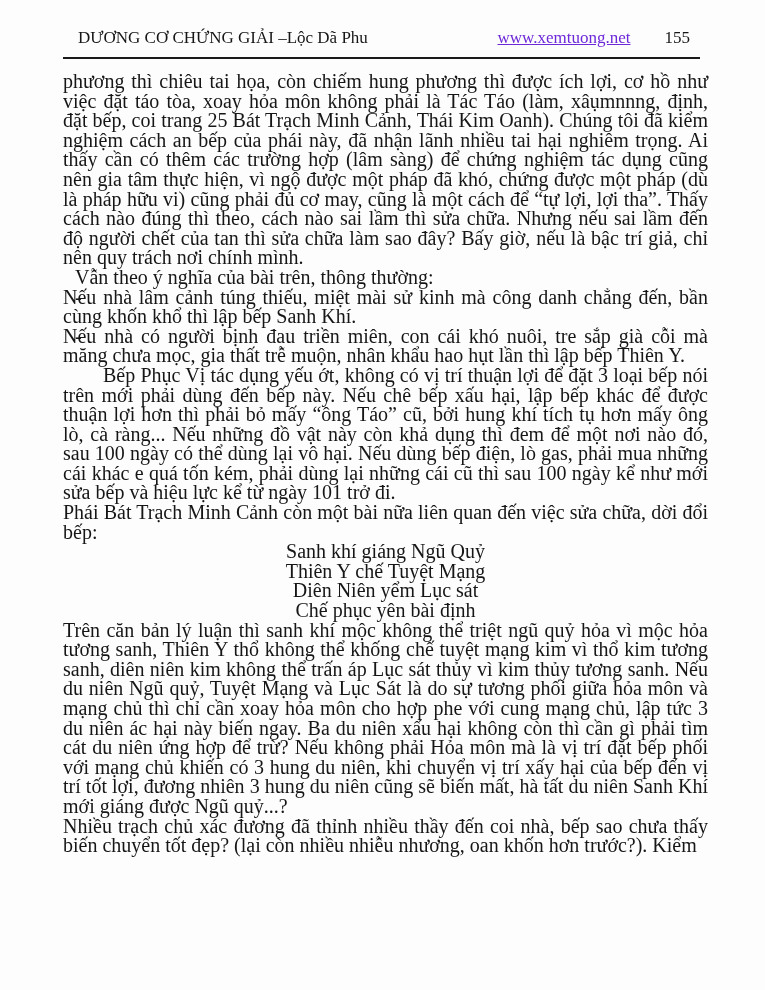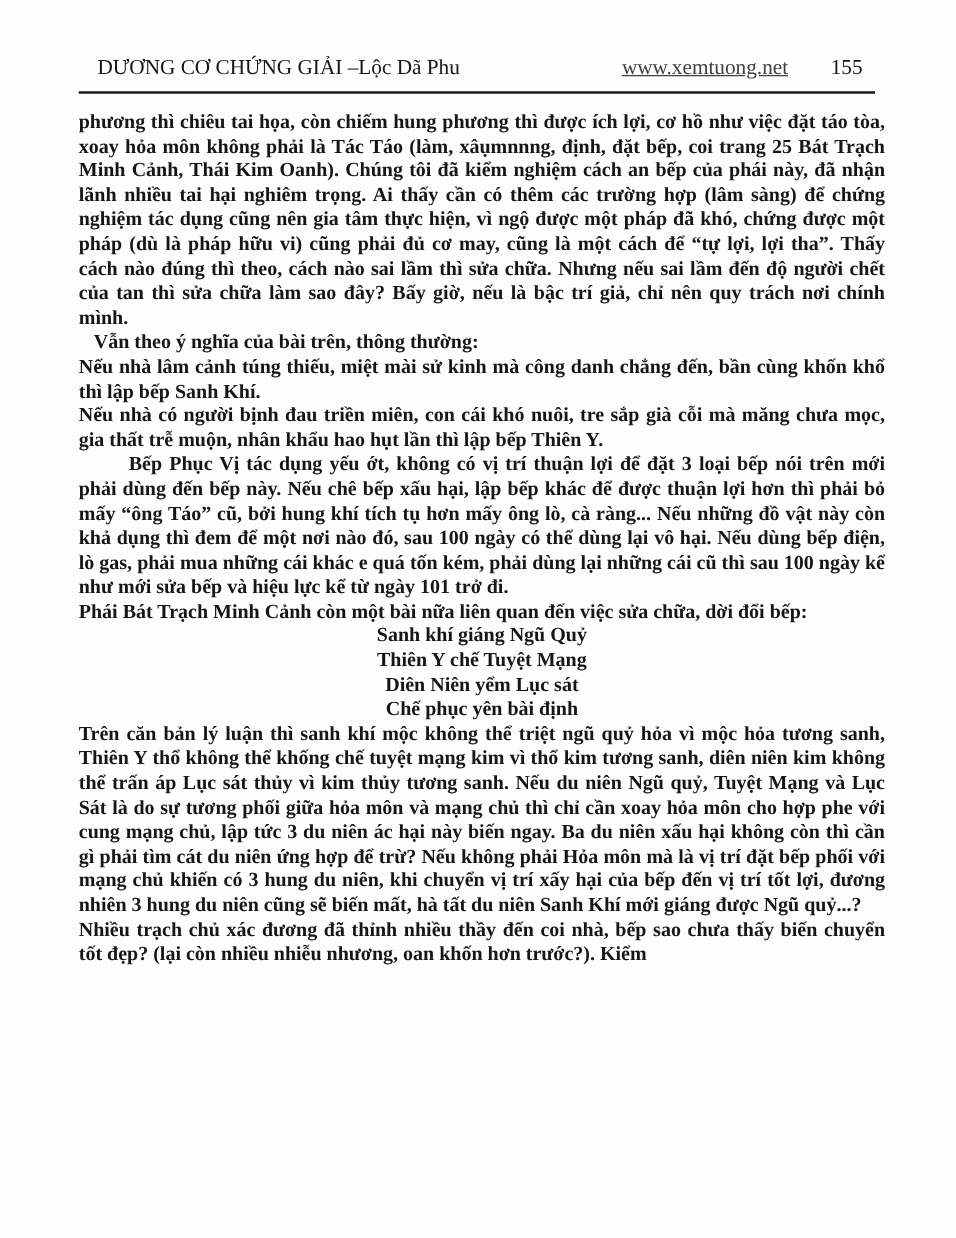--- a/index.html
+++ b/index.html
@@ -8,21 +8,20 @@
     background: #ffffff;
   }
   .page {
     position: relative;
     width: 765px;
     height: 990px;
     background: #fdfdfd;
     color: #161616;
     font-family: "Liberation Serif", "DejaVu Serif", serif;
     box-sizing: border-box;
-    padding-top: 44px;
     overflow: hidden;
   }
   .header {
     display: flex;
     align-items: baseline;
     margin: 0 75px 0 78px;
     font-size: 17px;
     line-height: 20px;
     white-space: nowrap;
   }
@@ -36,23 +35,22 @@
   .header .pagenum {
     margin-left: 34px;
   }
   .rule {
     height: 2px;
     background: #1a1a1a;
     margin: 9px 65px 0 63px;
   }
   .body {
     margin: 13px 57px 0 63px;
-    font-size: 16px;
+    font-size: 20px;
     line-height: 19.6px;
-    font-weight: bold;
   }
   p.para {
     margin: 0;
     padding: 0;
   }
   
   .s-indent-block { margin-left: 50px; text-align: justify; }
   .s-indent-block-first { margin-left: 50px; text-indent: 12px; text-align: justify; }
   .s-full-first { text-indent: 40px; text-align: justify; }
   .s-bullet { position: relative; padding-left: 32px; text-align: justify; }
@@ -60,21 +58,21 @@
   .s-bullet-flush { text-align: justify; }
   .s-bullet-flush > .dash { display: inline-block; width: 20px; margin-left: 12px; }
   .s-poem { margin-left: 50px; text-align: center; }
 </style>
 </head>
 <body>
 
 <div class="page" style="background: rgb(253, 253, 253); color: rgb(22, 22, 22);">
   <div class="header">
     <span class="title">DƯƠNG CƠ CHỨNG GIẢI –Lộc Dã Phu</span>
-    <a class="link" style="color: #404040;">www.xemtuong.net</a>
+    <a class="link" style="color: #6d28d9; margin-top: 28px;">www.xemtuong.net</a>
     <span class="pagenum">155</span>
   </div>
   <div class="rule" style="background: rgb(26, 26, 26);"></div>
   <div class="body">
       <p class="para s-indent-block">phương thì chiêu tai họa, còn chiếm hung phương thì được ích lợi, cơ hồ như việc đặt táo tòa, xoay hỏa môn không phải là Tác Táo (làm, xâụmnnng, định, đặt bếp, coi trang 25 Bát Trạch Minh Cảnh, Thái Kim Oanh). Chúng tôi đã kiểm nghiệm cách an bếp của phái này, đã nhận lãnh nhiều tai hại nghiêm trọng. Ai thấy cần có thêm các trường hợp (lâm sàng) để chứng nghiệm tác dụng cũng nên gia tâm thực hiện, vì ngộ được một pháp đã khó, chứng được một pháp (dù là pháp hữu vi) cũng phải đủ cơ may, cũng là một cách để “tự lợi, lợi tha”. Thấy cách nào đúng thì theo, cách nào sai lầm thì sửa chữa. Nhưng nếu sai lầm đến độ người chết của tan thì sửa chữa làm sao đây? Bấy giờ, nếu là bậc trí giả, chỉ nên quy trách nơi chính mình.</p>
       <p class="para s-indent-block-first">Vẫn theo ý nghĩa của bài trên, thông thường:</p>
       <p class="para s-bullet"><span class="dash">-</span>Nếu nhà lâm cảnh túng thiếu, miệt mài sử kinh mà công danh chẳng đến, bần cùng khốn khổ thì lập bếp Sanh Khí.</p>
       <p class="para s-bullet"><span class="dash">-</span>Nếu nhà có người bịnh đau triền miên, con cái khó nuôi, tre sắp già cỗi mà măng chưa mọc, gia thất trễ muộn, nhân khẩu hao hụt lần thì lập bếp Thiên Y.</p>
       <p class="para s-full-first">Bếp Phục Vị tác dụng yếu ớt, không có vị trí thuận lợi để đặt 3 loại bếp nói trên mới phải dùng đến bếp này. Nếu chê bếp xấu hại, lập bếp khác để được thuận lợi hơn thì phải bỏ mấy “ông Táo” cũ, bởi hung khí tích tụ hơn mấy ông lò, cà ràng... Nếu những đồ vật này còn khả dụng thì đem để một nơi nào đó, sau 100 ngày có thể dùng lại vô hại. Nếu dùng bếp điện, lò gas, phải mua những cái khác e quá tốn kém, phải dùng lại những cái cũ thì sau 100 ngày kể như mới sửa bếp và hiệu lực kể từ ngày 101 trở đi.</p>
       <p class="para s-indent-block">Phái Bát Trạch Minh Cảnh còn một bài nữa liên quan đến việc sửa chữa, dời đổi bếp:</p>

